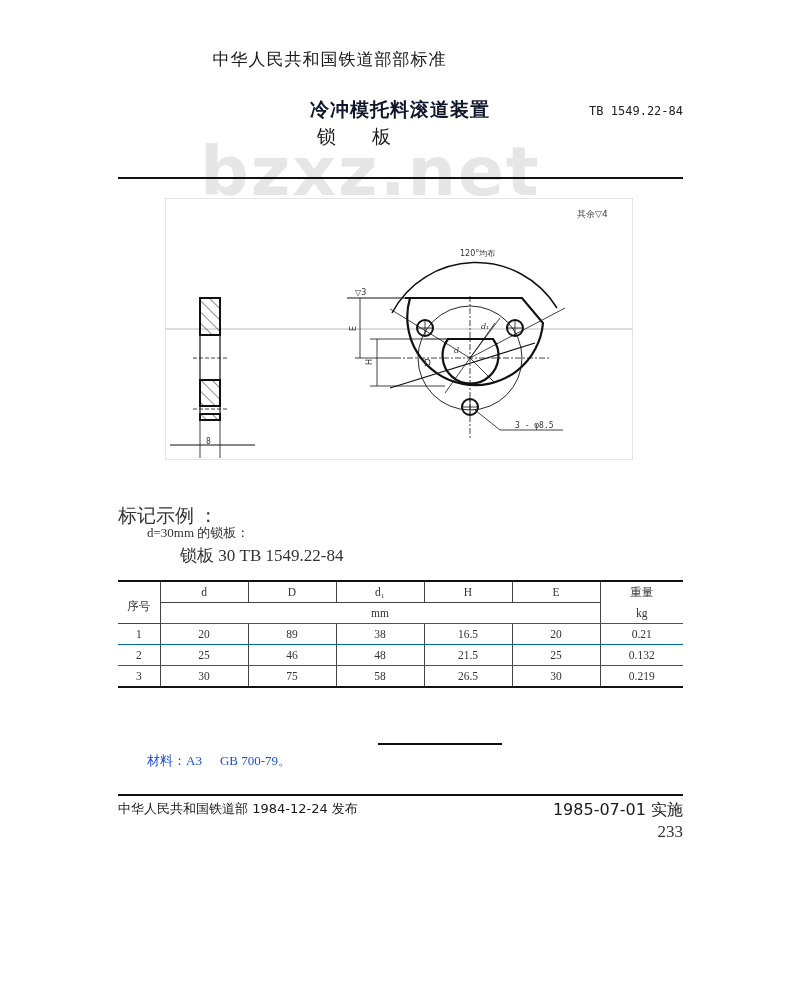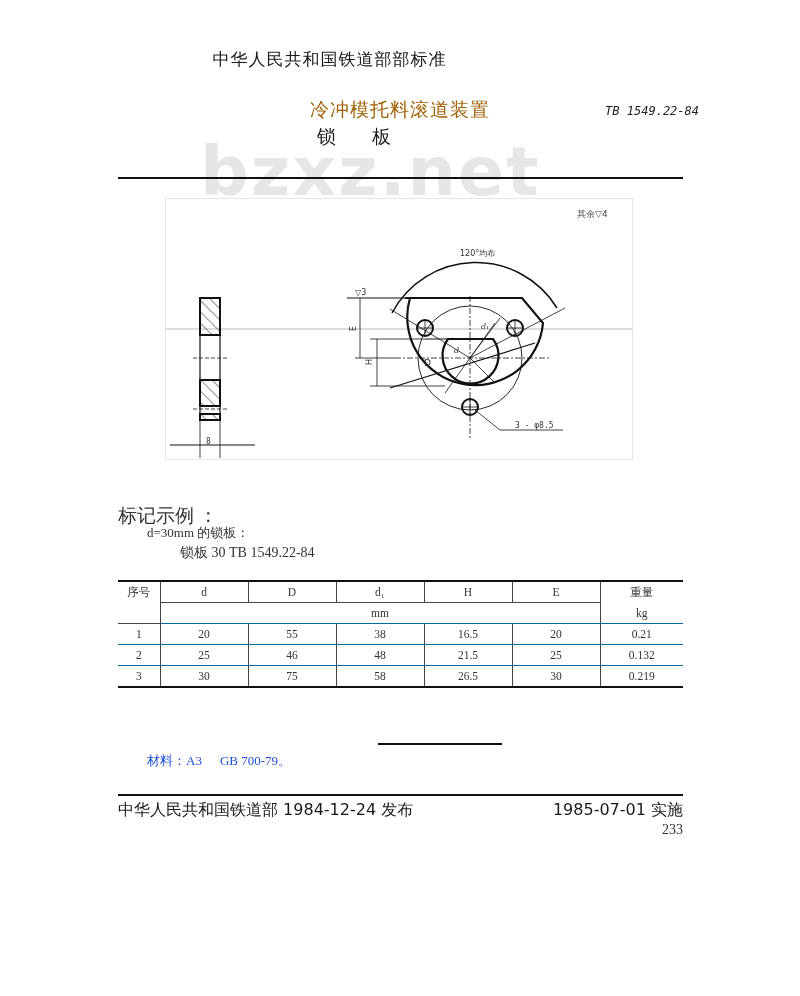--- a/index.html
+++ b/index.html
@@ -1,45 +1,45 @@
 <!DOCTYPE html>
 <html><head>
 <meta charset="utf-8">
 <style>
   html, body { margin: 0; padding: 0; background: #ffffff; }
   body { width: 800px; height: 996px; position: relative; overflow: hidden; color: #111;
          font-family: "DejaVu Sans", sans-serif; }
   .abs { position: absolute; }
   .header-org { left: 0; width: 659px; top: 48px; text-align: center; font-size: 17px; letter-spacing: 1px; color: #1a1a1a; }
-  .title { left: 0; width: 800px; top: 97px; text-align: center; font-size: 19px; letter-spacing: 1px; color: #a16207; }
+  .title { left: 0; width: 800px; top: 97px; text-align: center; font-size: 19px; letter-spacing: 1px; color: #0f172a; font-weight: bold; }
   .subtitle { left: 0; width: 708px; top: 124px; text-align: center; font-size: 19px; color: #1a1a1a; }
   .subtitle span { display: inline-block; margin: 0 18px; }
-  .std-no { right: 101px; top: 104px; font-family: "DejaVu Sans Mono", monospace; font-size: 12px; color: #222; font-style: italic; }
+  .std-no { right: 117px; top: 104px; font-family: "DejaVu Sans Mono", monospace; font-size: 12px; color: #222; }
   .watermark { left: 200px; top: 132px; font-family: "DejaVu Sans", sans-serif; font-weight: bold; font-size: 68px;
                color: #e6e6e6; letter-spacing: 2px; }
   .rule-top { left: 118px; top: 177px; width: 565px; height: 2px; background: #111; }
   .drawing { left: 165px; top: 198px; width: 468px; height: 262px; }
   .example-head { left: 118px; top: 503px; font-family: "Liberation Serif", serif; font-size: 19px; color: #333; }
   .example-l1 { left: 147px; top: 524px; font-family: "Liberation Serif", serif; font-size: 13px; color: #333; text-align: right; }
-  .example-l2 { left: 180px; top: 544px; font-family: "Liberation Serif", serif; font-size: 14px; color: #333; }
+  .example-l2 { left: 180px; top: 544px; font-family: "Liberation Serif", serif; font-size: 17px; color: #333; }
   table.spec { position: absolute; left: 118px; top: 580px; width: 565px; border-collapse: collapse;
                font-family: "Liberation Serif", serif; font-size: 11.5px; color: #333; }
   table.spec td { text-align: center; height: 20px; padding: 0; border-right: 1px solid #444; }
   table.spec td:last-child { border-right: none; }
   table.spec tr.top td { border-top: 2px solid #111; }
   table.spec tr.bottom td { border-bottom: 2px solid #111; }
   table.spec tr.sep td { border-bottom: 1px solid #0369a1; }
   table.spec td.b { border-bottom: 1px solid #444; }
   .material { left: 147px; top: 752px; font-family: "Liberation Serif", serif; font-size: 13px; color: #1d4ed8; }
   .material span + span { margin-left: 18px; }
   .rule-mid { left: 378px; top: 743px; width: 124px; height: 2px; background: #111; }
   .rule-foot { left: 118px; top: 794px; width: 565px; height: 2px; background: #111; }
-  .foot-left { left: 118px; top: 800px; font-size: 16px; color: #1a1a1a; }
+  .foot-left { left: 118px; top: 800px; font-size: 13px; color: #1a1a1a; }
   .foot-right { right: 117px; top: 800px; font-size: 16px; color: #1a1a1a; }
-  .page-no { right: 117px; top: 822px; font-family: "Liberation Serif", serif; font-size: 14px; color: #333; }
+  .page-no { right: 117px; top: 822px; font-family: "Liberation Serif", serif; font-size: 17px; color: #333; }
 </style>
 </head>
 <body>
 
 <div class="abs header-org">中华人民共和国铁道部部标准</div>
 <div class="abs title">冷冲模托料滚道装置</div>
 <div class="abs subtitle">
   <span>锁</span><span>板</span>
 </div>
 <div class="abs std-no">TB 1549.22-84</div>
@@ -138,36 +138,36 @@
     <col style="width:42px">
       <col style="width:88px">
       <col style="width:88px">
       <col style="width:88px">
     <col style="width:88px">
       <col style="width:88px">
       <col style="width:83px">
   </colgroup>
   <tbody>
       <tr class="top">
-    <td rowspan="2" class="b" style="vertical-align:top;padding-top:3px">序号</td>
+    <td rowspan="2" class="b" style="vertical-align:top;padding-top:17px">序号</td>
     <td class="b">d</td>
     <td class="b">D</td>
     <td class="b">d₁</td>
     <td class="b">H</td>
     <td class="b">E</td>
     <td>重量</td>
   </tr>
   <tr class="sep">
     <td colspan="5">mm</td>
     <td>kg</td>
   </tr>
   <tr class="sep">
     <td>1</td>
     <td>20</td>
-    <td>55</td>
+    <td>89</td>
     <td>38</td>
     <td>16.5</td>
     <td>20</td>
     <td>0.21</td>
   </tr>
   <tr class="sep">
     <td>2</td>
     <td>25</td>
     <td>46</td>
     <td>48</td>

